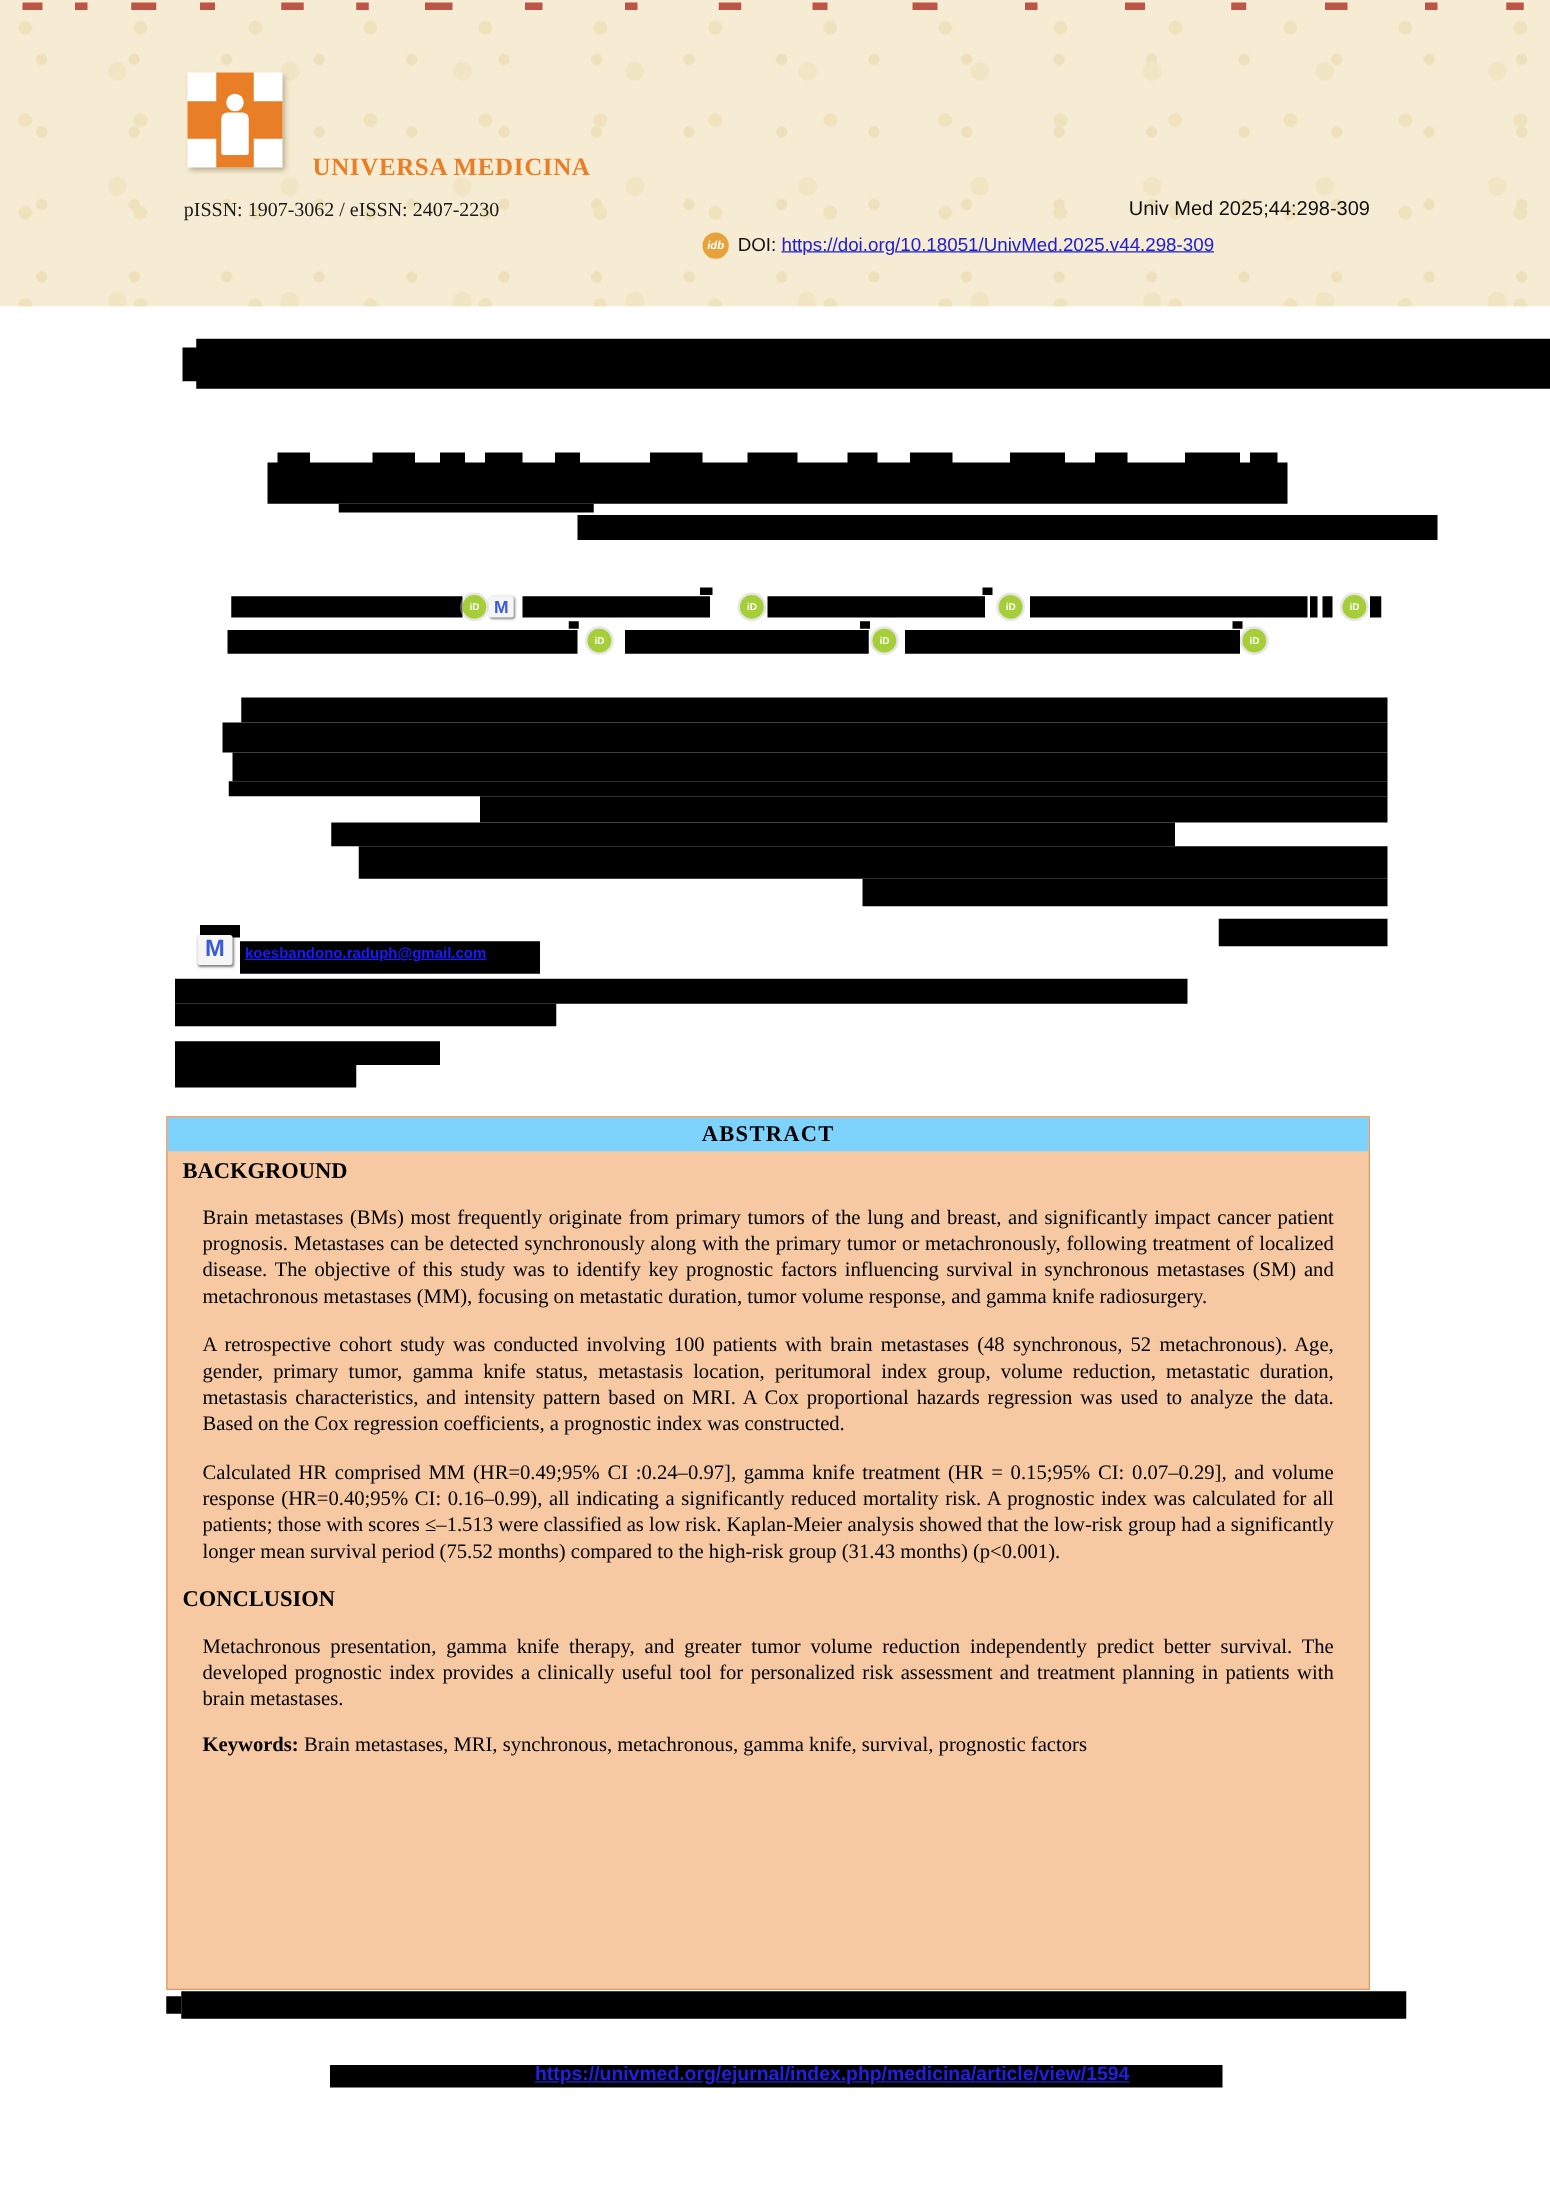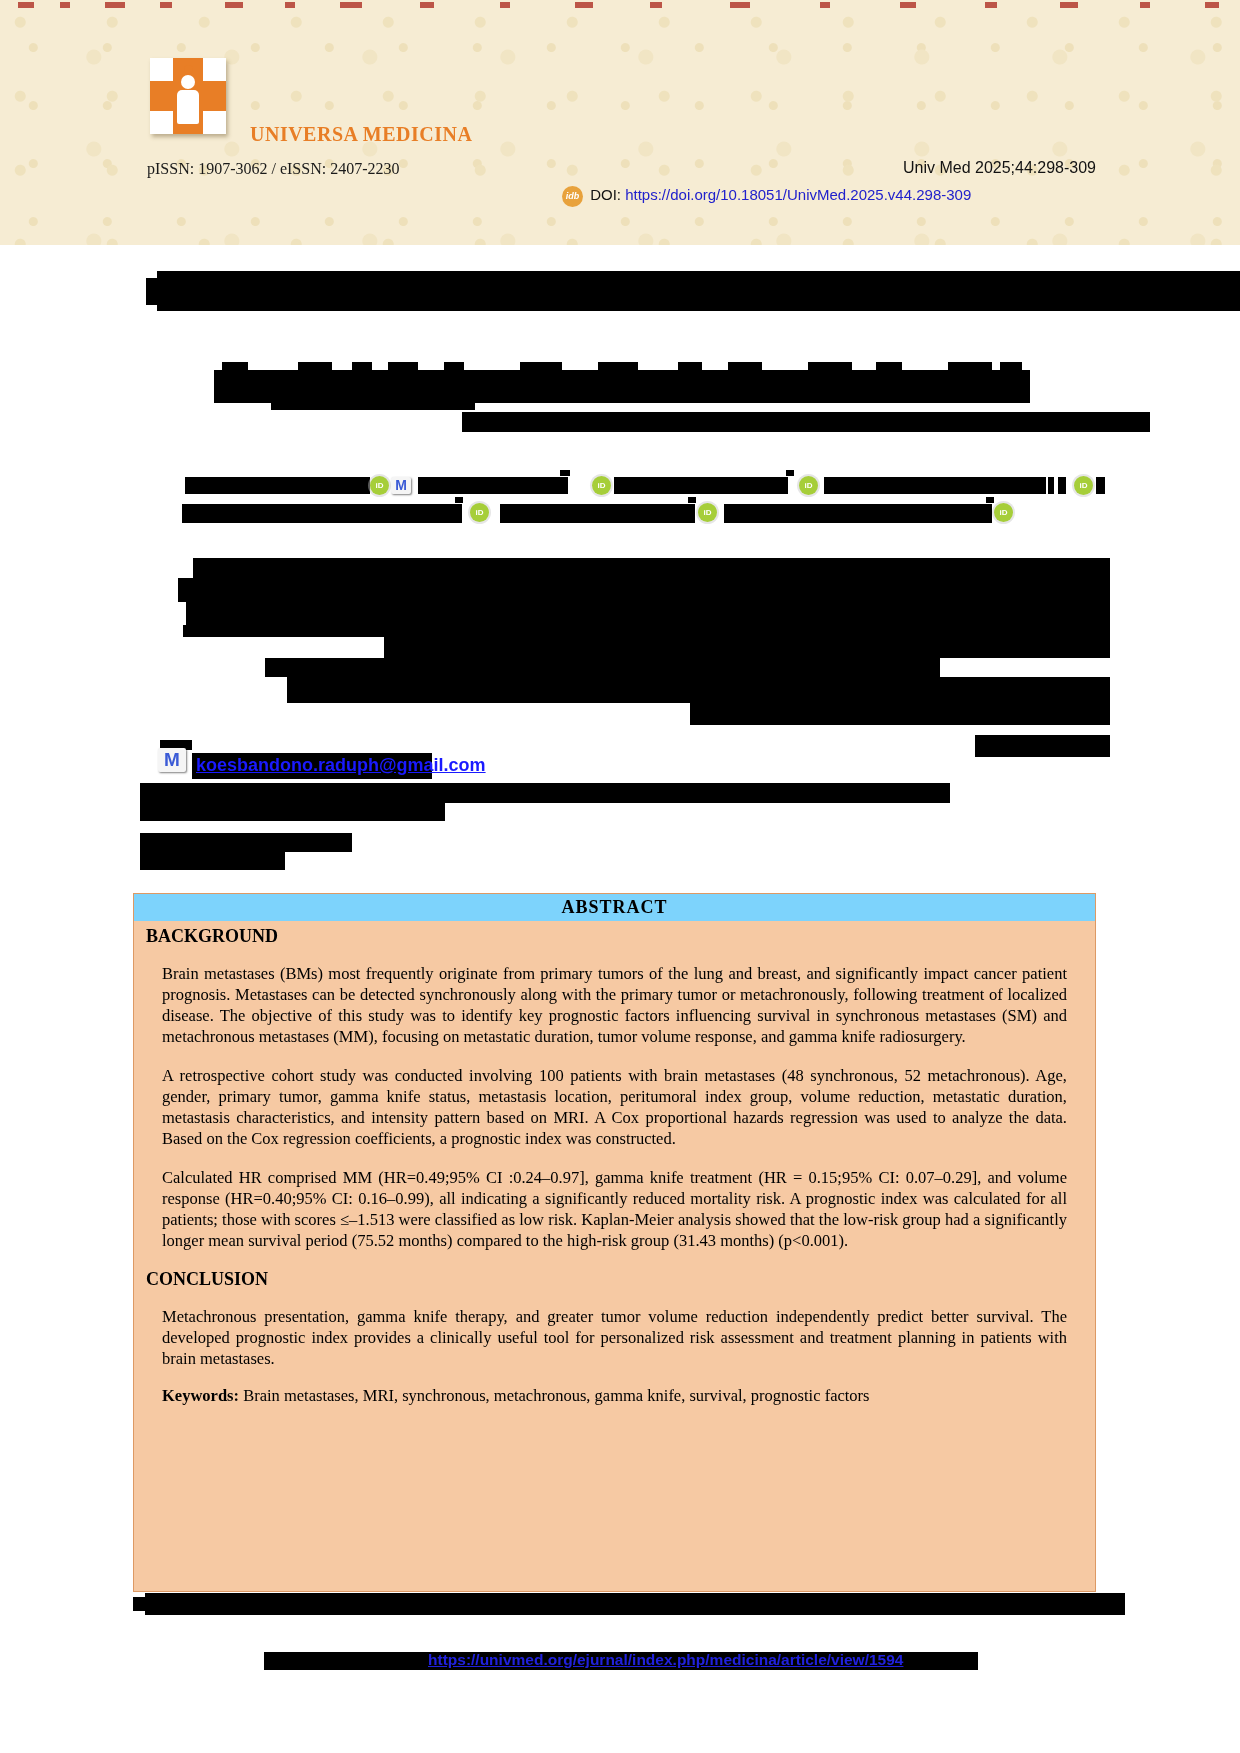--- a/index.html
+++ b/index.html
@@ -25,33 +25,33 @@
         font-family:Liberation Serif, serif;font-weight:bold;font-size:20px;
         letter-spacing:.5px;color:#e87e26;margin-top:47px;}
   .issn{position:absolute;left:147px;top:160px;font-size:16px;color:#1a1a1a;}
   .citation{position:absolute;left:0;top:159px;width:1096px;text-align:right;
         font-family:"Liberation Sans",sans-serif;font-size:16px;color:#121212;}
   .doi-row{position:absolute;left:562px;top:186px;height:24px;font-family:"Liberation Sans",sans-serif;
         font-size:15px;color:#121212;white-space:nowrap;}
   .doi-badge{display:inline-block;vertical-align:middle;width:21px;height:21px;border-radius:50%;
         background:#e8a23c;color:#fff;font-weight:bold;font-size:9px;line-height:21px;text-align:center;
         font-style:italic;margin-right:3px;}
-  .doi-link{color:#2121cc;cursor:pointer;}
+  .doi-link{color:#2121cc;text-decoration:underline;cursor:pointer;}
   
   .bar{position:absolute;background:#000;}
   
   .orcid{position:absolute;width:19px;height:19px;border-radius:50%;background:#a6ce39;
         color:#fff;font-family:"Liberation Sans",sans-serif;font-weight:bold;font-size:8px;
         line-height:19px;text-align:center;box-shadow:0 0 0 2px rgba(200,200,200,.45);cursor:pointer;}
   .gmailicon{position:absolute;background:#f5f5f5;border-radius:2px;color:#3b5bd6;
         font-family:"Liberation Sans",sans-serif;font-weight:bold;text-align:center;
         box-shadow:1px 1px 2px rgba(0,0,0,.5);cursor:pointer;}
   
   .email-link{position:absolute;left:196px;top:755px;font-family:"Liberation Sans",sans-serif;
-        font-weight:bold;font-size:18px;color:#1a1aff;text-decoration:underline;z-index:5;cursor:pointer;}
+        font-weight:bold;font-size:12px;color:#1a1aff;text-decoration:underline;z-index:5;cursor:pointer;}
   .footer-link{position:absolute;left:428px;top:1651px;font-family:"Liberation Sans",sans-serif;
         font-weight:bold;font-size:15.5px;color:#2121dd;text-decoration:underline;z-index:5;cursor:pointer;}
   
   .abstract-box{position:absolute;left:133px;top:893px;width:963px;height:699px;
         background:#f6c9a3;border:1px solid #dd9964;box-sizing:border-box;overflow:hidden;}
   .abstract-head{height:27px;background:#7dd3fc;text-align:center;font-weight:bold;
         font-size:18px;line-height:27px;letter-spacing:1px;color:#000;}
   .abstract-body{padding:5px 12px 0 12px;font-size:16.5px;line-height:21px;text-align:justify;color:#000;}
   .abstract-body h4{margin:0;font-size:18px;line-height:21px;}
   .abstract-body p{margin:16px;}

